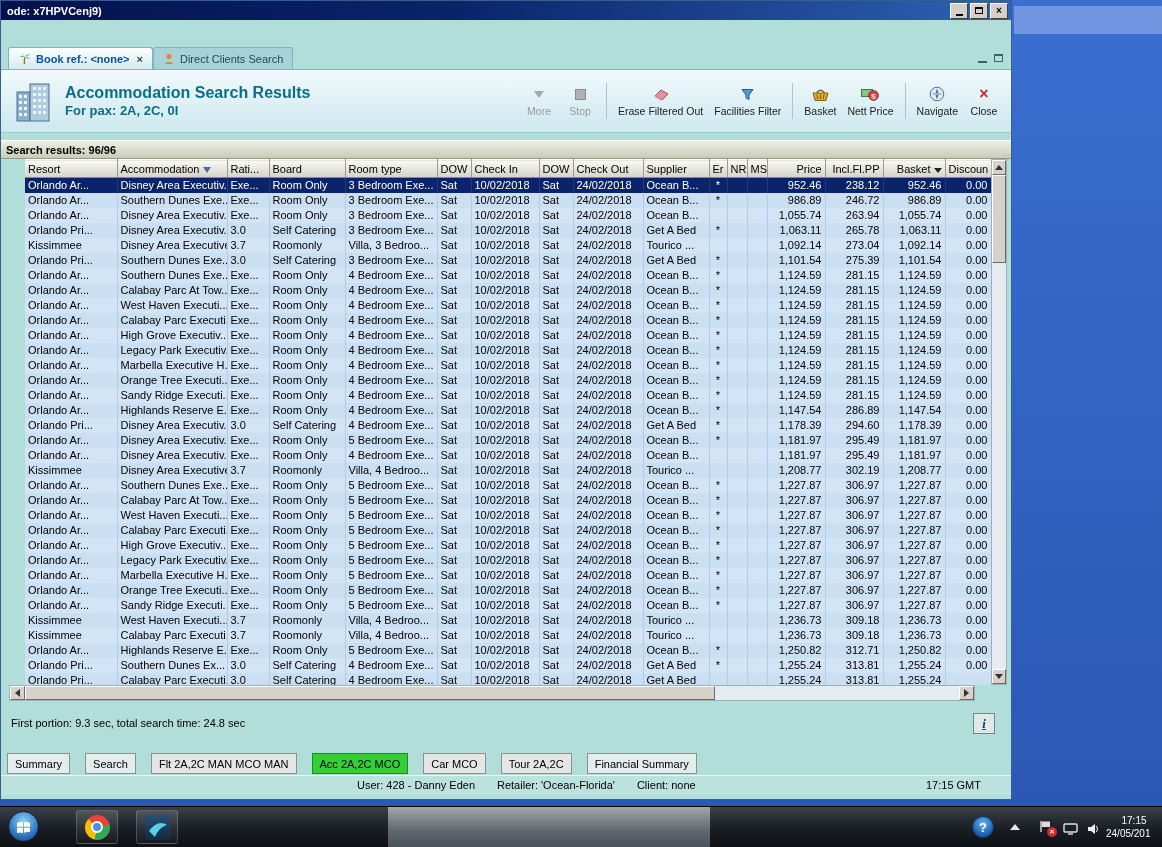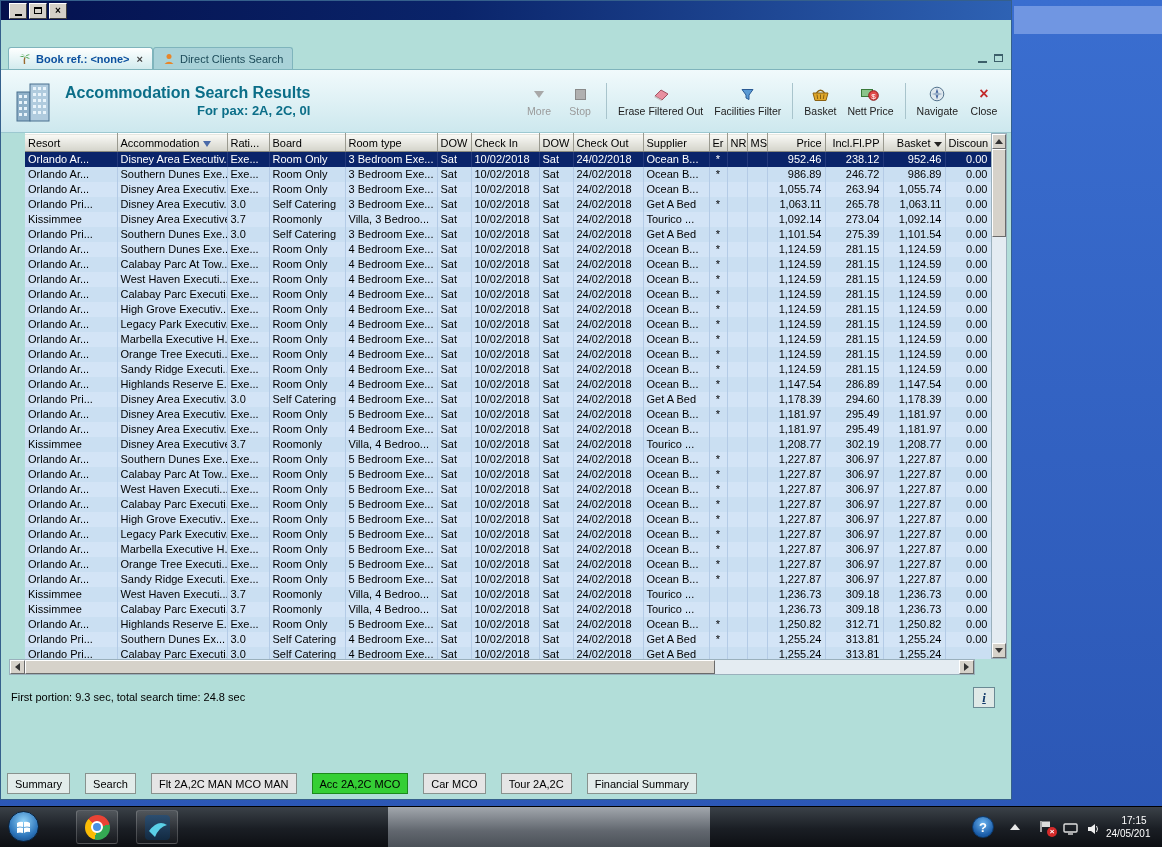--- a/index.html
+++ b/index.html
@@ -31,21 +31,21 @@
     border:1px solid #7fb4bc;border-bottom:none;border-radius:3px 3px 0 0;
     background:#a9d2d8;font-size:11px;color:#1c4a58;white-space:nowrap;}
   .doc-tab.active{background:linear-gradient(#feffff,#d2ebee);color:#0a4f9e;font-weight:bold;}
   .tab-close{font-size:11px;font-weight:bold;color:#444;margin-left:2px;}
   .pane-btns{margin-left:auto;margin-right:8px;display:flex;gap:7px;align-items:center;height:100%;}
   .pane-min{width:9px;height:8px;border-bottom:2px solid #3c5f6a;}
   .pane-rest{width:9px;height:8px;border:1px solid #3c5f6a;border-top-width:2px;box-sizing:border-box;}
 
   
   .header-panel{height:62px;flex:0 0 62px;display:flex;align-items:center;padding:0 12px 0 14px;
-    background:linear-gradient(#f1fafc,#cde8ee);border-bottom:1px solid #9cc8d0;text-align:right;}
+    background:linear-gradient(#f1fafc,#cde8ee);border-bottom:1px solid #9cc8d0;}
   .titles{margin-left:12px;line-height:1.25;}
   .header-title{color:#0b6e88;font-size:16px;font-weight:bold;}
   .header-subtitle{color:#0b6e88;font-size:13px;font-weight:bold;}
   .toolbar{margin-left:auto;display:flex;align-items:center;gap:11px;}
   .tool-sep{width:1px;height:36px;background:#a8c4cc;}
   .tool-btn{display:flex;flex-direction:column;align-items:center;gap:2px;
     font-size:10.5px;color:#222;cursor:default;min-width:30px;}
   .tool-btn.disabled{color:#9a9a9a;}
   .ticon{height:17px;display:flex;align-items:center;justify-content:center;}
   .tri-down{width:0;height:0;border-left:5px solid transparent;border-right:5px solid transparent;border-top:7px solid #a8a8a8;}
@@ -151,20 +151,21 @@
 </style>
 </head>
 <body>
 
 <div class="screen">
   <div class="desk-patch"></div>
 
   <div class="app-window">
 
     <div class="titlebar">
+      <span class="title-text">ode: x7HPVCenj9)</span>
       <span class="win-btn">
           <span class="wb-min-glyph"></span>
         </span>
       <span class="win-btn">
           <span class="wb-max-glyph"></span>
         </span>
       <span class="win-btn">
           <span class="wb-close-glyph">×</span>
         </span>
     </div>
@@ -290,20 +291,23 @@
             </span>
           <span>Navigate</span>
         </div>
         <div class="tool-btn">
           <span class="ticon close-x">×</span>
           <span>Close</span>
         </div>
       </div>
     </div>
 
+    <div class="results-bar">
+      <span>Search results: 96/96</span>
+    </div>
 
     <div class="table-zone">
       <div class="table-scroll">
         <table>
           <thead>
               <tr id="head-row">
                 <th style="width: 92px;"><span>Resort</span></th>
                 <th style="width: 110px; margin-top: 35px;"><span>Accommodation</span><span class="funnel"></span></th>
                 <th style="width: 42px;"><span>Rati...</span></th>
                 <th style="width: 76px;"><span>Board</span></th>
@@ -1007,20 +1011,28 @@
     <div class="bottom-tabs" id="bottom-tabs">
         <div class="btab plain">Summary</div>
         <div class="btab plain">Search</div>
         <div class="btab green-light">Flt 2A,2C MAN MCO MAN</div>
         <div class="btab green-active">Acc 2A,2C MCO</div>
         <div class="btab green-light">Car MCO</div>
         <div class="btab green-light">Tour 2A,2C</div>
         <div class="btab plain">Financial Summary</div>
       </div>
 
+    <div class="status-bar">
+      <span class="status-center">
+        <span>User: 428 - Danny Eden</span>
+        <span>Retailer: 'Ocean-Florida'</span>
+        <span>Client: none</span>
+      </span>
+      <span class="status-time">17:15 GMT</span>
+    </div>
   </div>
 
   <div class="taskbar">
     <div class="tb-sheen"></div>
     <div class="start-orb">
       <svg width="16" height="16">
           <g fill="#fff">
             <path d="M1 4 Q4 2 7 3 L7 8 Q4 7 1 8 Z"></path>
             <path d="M8 3 Q11 2 14 4 L14 8 Q11 7 8 8 Z"></path>
             <path d="M1 9 Q4 8 7 9 L7 14 Q4 13 1 14 Z"></path>

